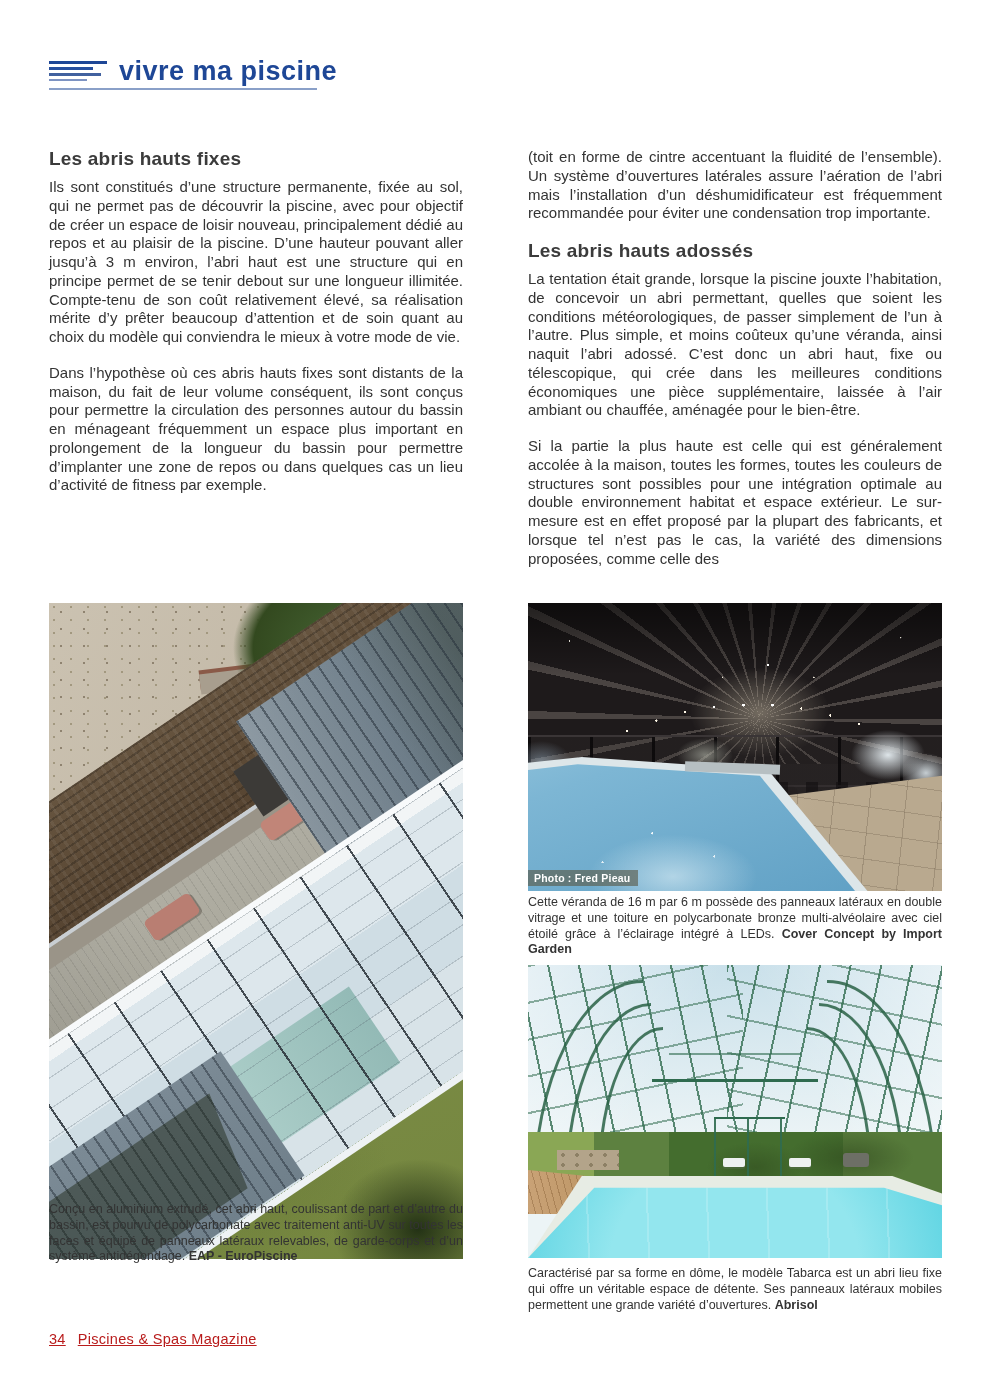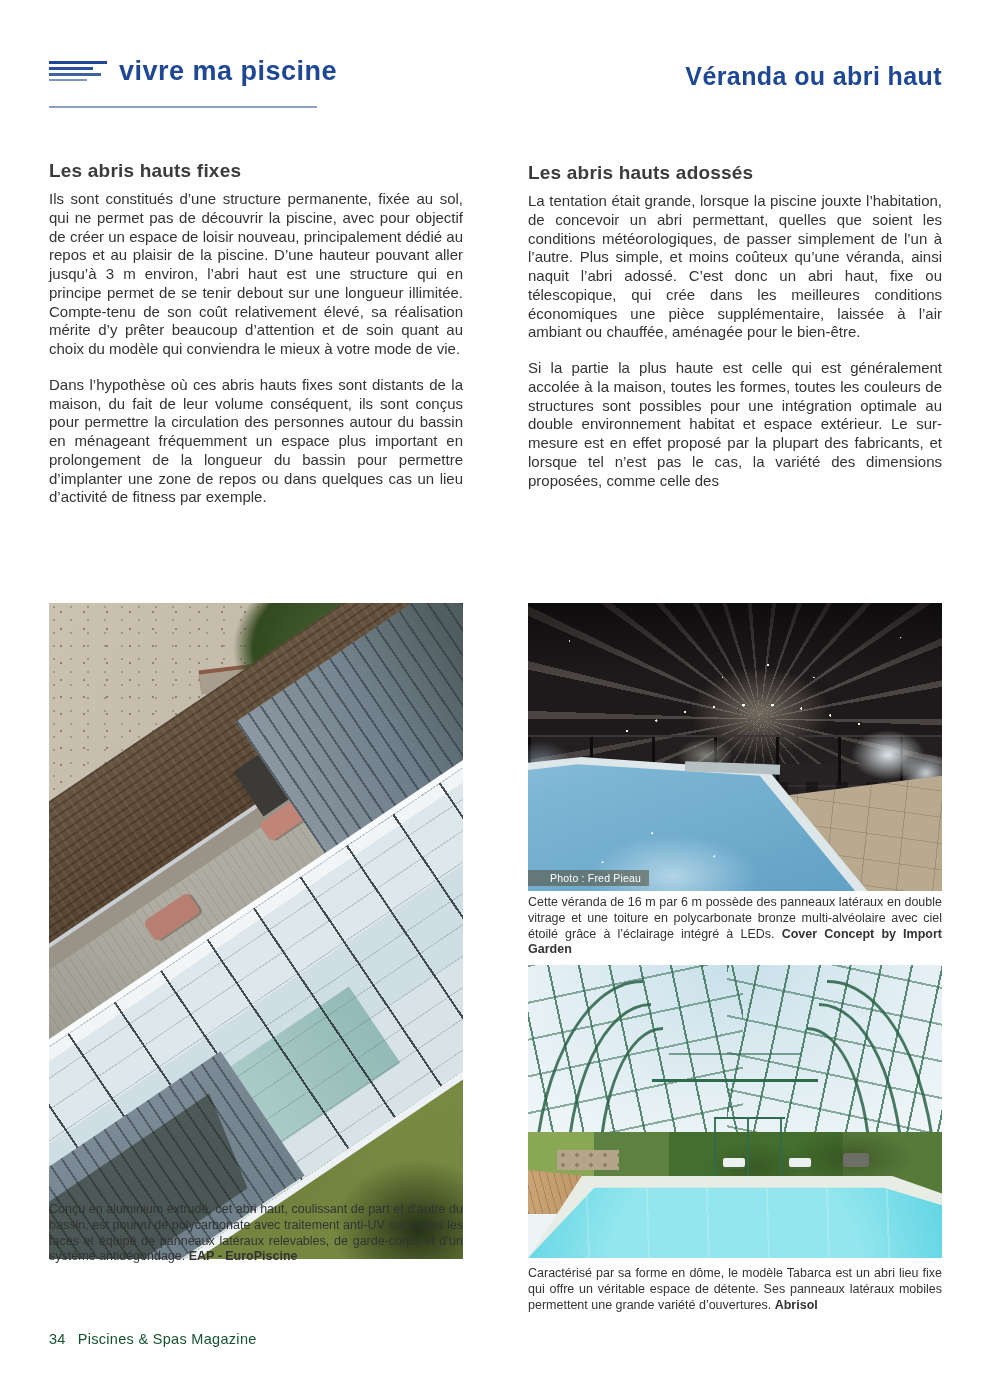--- a/index.html
+++ b/index.html
@@ -1,43 +1,43 @@
 <!DOCTYPE html>
 <html lang="fr"><head>
 <meta charset="utf-8">
 <style>
   html,body{margin:0;padding:0;background:#ffffff;}
   .page{position:relative;width:987px;height:1400px;background:#ffffff;overflow:hidden;
         font-family:"Liberation Sans", sans-serif;color:#333;}
 
   
-  .logo{position:absolute;left:49px;top:56px;width:268px;padding-bottom:19px;
+  .logo{position:absolute;left:49px;top:56px;width:268px;padding-bottom:1px;
         border-bottom:2px solid #8aa0c8;display:flex;align-items:center;gap:12px;}
   .logo-waves{position:relative;width:58px;height:26px;flex:0 0 auto;}
   .logo-waves i{position:absolute;left:0;display:block;background:#1e4796;}
   .logo-waves i:nth-child(1){top:2px;width:58px;height:3px;}
   .logo-waves i:nth-child(2){top:8px;width:44px;height:3px;background:#27509f;}
   .logo-waves i:nth-child(3){top:14px;width:52px;height:3px;background:#41619f;}
   .logo-waves i:nth-child(4){top:20px;width:38px;height:2px;background:#7d93c2;}
   .logo-text{font-size:27px;font-weight:bold;color:#1e4796;letter-spacing:.5px;white-space:nowrap;}
   .section-title{position:absolute;right:45px;top:62px;font-size:25px;font-weight:bold;
                  color:#1e4796;letter-spacing:.4px;}
 
   
   .col{position:absolute;top:148px;width:414px;}
   .col-left{left:49px;}
   .col-right{left:528px;}
-  .col h2{margin:12px 0 8px 0;font-size:19px;font-weight:bold;color:#3b3b3b;letter-spacing:.2px;}
+  .col h2{margin:0 0 8px 0;font-size:19px;font-weight:bold;color:#3b3b3b;letter-spacing:.2px;}
   .col-right h2{margin-top:14px;}
   .col p{margin:0 0 17px 0;font-size:15px;line-height:1.25;text-align:justify;color:#333;}
 
   
   .photo{position:absolute;overflow:hidden;background:#888;}
   .credit{position:absolute;left:0;bottom:5px;z-index:60;background:rgba(90,88,70,.62);
-          color:#fff;font-size:10.5px;font-weight:normal;padding:2px 8px 2px 22px;letter-spacing:.2px;}
+          color:#fff;font-size:10.5px;font-weight:bold;padding:2px 8px 2px 6px;letter-spacing:.2px;}
   .caption{position:absolute;width:414px;font-size:12.5px;line-height:1.26;text-align:justify;color:#333;}
   .caption b{font-weight:bold;}
 
   
   .photo-aerial{left:49px;top:603px;width:414px;height:656px;background:#7e8d4c;}
   .photo-aerial .band{position:absolute;transform:rotate(-34deg);}
   .a-lawn{position:absolute;inset:0;background:
       radial-gradient(220px 150px at 45% 85%, rgba(60,72,22,.18), transparent 70%),
       radial-gradient(160px 110px at 85% 60%, rgba(255,255,230,.10), transparent 70%),
       radial-gradient(120px 90px at 65% 75%, rgba(255,255,240,.07), transparent 70%),
@@ -191,46 +191,46 @@
   .d-pool{position:absolute;inset:0;clip-path:polygon(0 100%,16% 76%,86% 76%,100% 82%,100% 100%);
       background:
       radial-gradient(95% 130% at 50% 105%, #93e6ee 0 32%, #49cdde 68%, #2ab9cf 100%);}
   .d-pool::after{content:"";position:absolute;inset:0;background:
       repeating-linear-gradient(88deg, rgba(255,255,255,.18) 0 2px, transparent 2px 60px);}
 
   
   .cap-aerial{left:49px;top:1202px;}
   .cap-night{left:528px;top:895px;}
   .cap-dome{left:528px;top:1266px;}
-  .footer{position:absolute;left:49px;top:1331px;font-size:14.5px;color:#14532d;letter-spacing:.3px;}
+  .footer{position:absolute;left:49px;top:1331px;font-size:14.5px;color:#b91c1c;letter-spacing:.3px;text-decoration:underline;}
   .footer .num{margin-right:12px;}
 </style>
 </head>
 <body>
 
 <div class="page">
 
   <div class="logo">
     <span class="logo-waves">
         <i></i>
         <i></i>
         <i></i>
         <i></i>
       </span>
     <span class="logo-text">vivre ma piscine</span>
   </div>
-  <div class="section-title">Véranda ou abri haut</div>
 
   <div class="col col-left">
     <h2>Les abris hauts fixes</h2>
     <p>Ils sont constitués d’une structure permanente, fixée au sol, qui ne permet pas de découvrir la piscine, avec pour objectif de créer un espace de loisir nouveau, principalement dédié au repos et au plaisir de la piscine. D’une hauteur pouvant aller jusqu’à 3 m environ, l’abri haut est une structure qui en principe permet de se tenir debout sur une longueur illimitée. Compte-tenu de son coût relativement élevé, sa réalisation mérite d’y prêter beaucoup d’attention et de soin quant au choix du modèle qui conviendra le mieux à votre mode de vie.</p>
     <p>Dans l’hypothèse où ces abris hauts fixes sont distants de la maison, du fait de leur volume conséquent, ils sont conçus pour permettre la circulation des personnes autour du bassin en ménageant fréquemment un espace plus important en prolongement de la longueur du bassin pour permettre d’implanter une zone de repos ou dans quelques cas un lieu d’activité de fitness par exemple.</p>
   </div>
 
   <div class="col col-right">
+    <p>(toit en forme de cintre accentuant la fluidité de l’ensemble). Un système d’ouvertures latérales assure l’aération de l’abri mais l’installation d’un déshumidificateur est fréquemment recommandée pour éviter une condensation trop importante.</p>
     <h2>Les abris hauts adossés</h2>
     <p>La tentation était grande, lorsque la piscine jouxte l’habitation, de concevoir un abri permettant, quelles que soient les conditions météorologiques, de passer simplement de l’un à l’autre. Plus simple, et moins coûteux qu’une véranda, ainsi naquit l’abri adossé. C’est donc un abri haut, fixe ou télescopique, qui crée dans les meilleures conditions économiques une pièce supplémentaire, laissée à l’air ambiant ou chauffée, aménagée pour le bien-être.</p>
     <p>Si la partie la plus haute est celle qui est généralement accolée à la maison, toutes les formes, toutes les couleurs de structures sont possibles pour une intégration optimale au double environnement habitat et espace extérieur. Le sur-mesure est en effet proposé par la plupart des fabricants, et lorsque tel n’est pas le cas, la variété des dimensions proposées, comme celle des</p>
   </div>
 
   <div class="photo photo-aerial">
     <div class="a-lawn"></div>
     <div class="a-gravel"></div>
     <div class="a-wall"></div>
     <div class="a-trees"></div>

